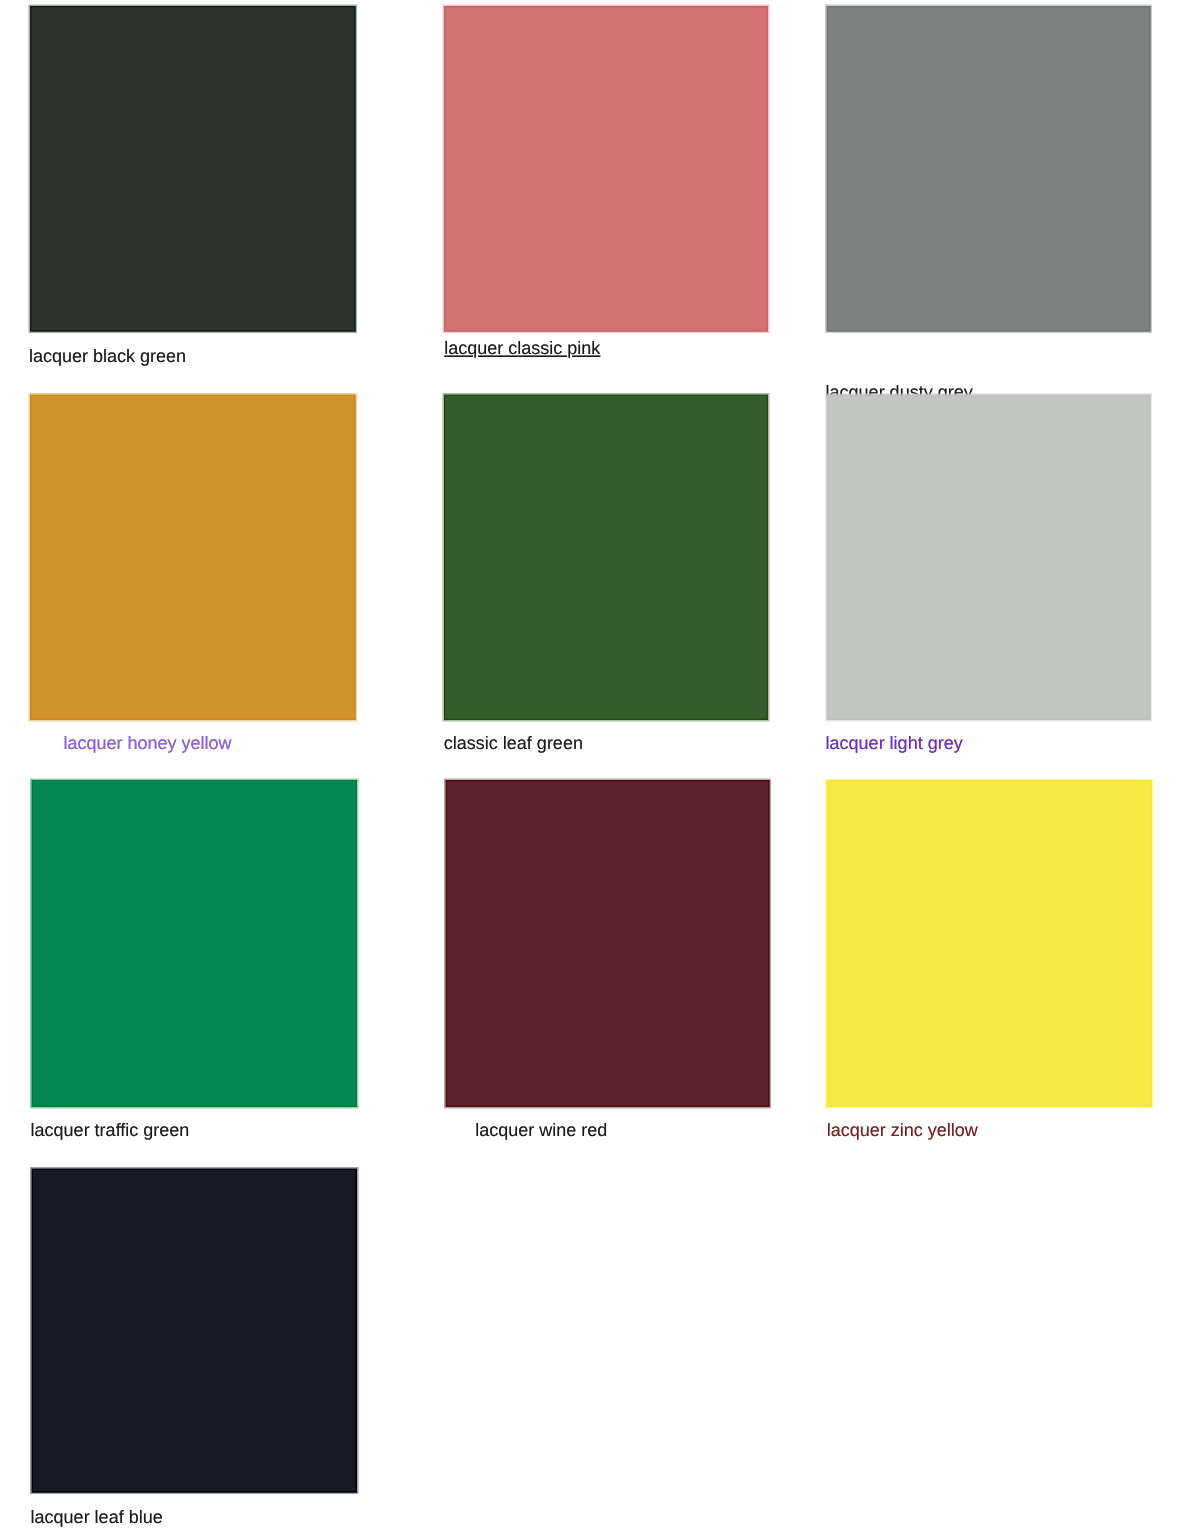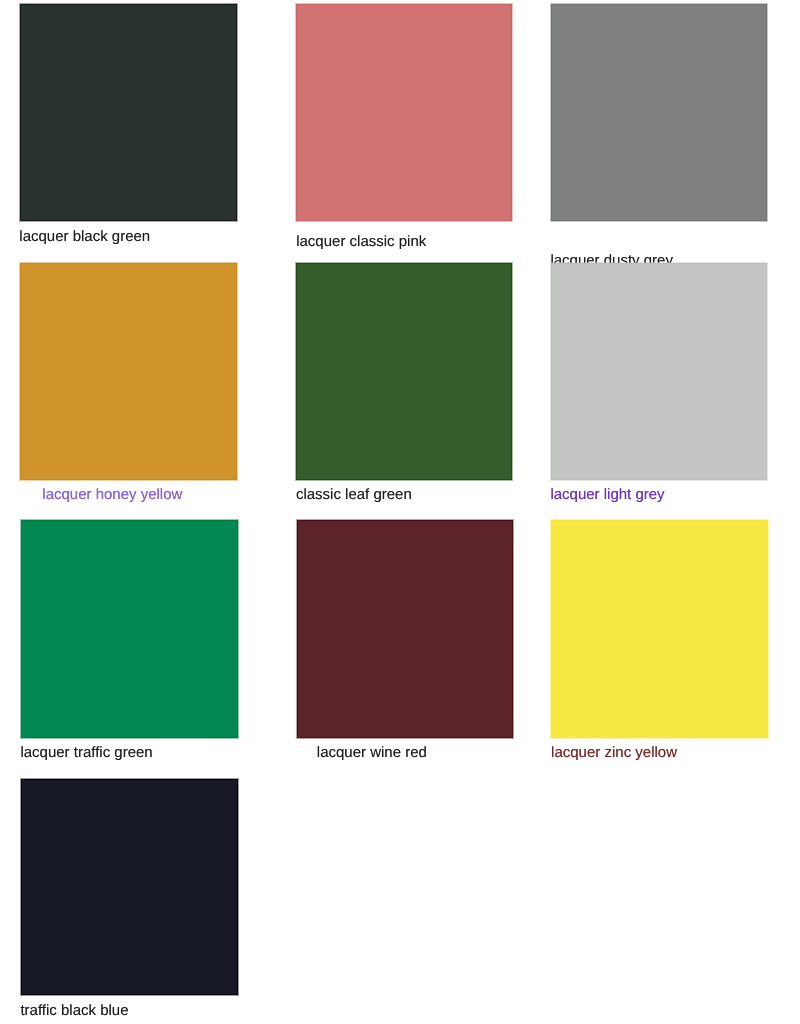--- a/index.html
+++ b/index.html
@@ -10,21 +10,21 @@
     font-family: "Liberation Sans", sans-serif;
     overflow: hidden;
     -webkit-font-smoothing: antialiased;
   }
   .swatch-grid { position: relative; width: 800px; height: 1024px; }
   .swatch-cell { position: absolute; margin: 0; padding: 0; }
   .swatch-chip { position: absolute; display: block; box-sizing: border-box; }
   .swatch-label {
     position: absolute;
     display: block;
-    font-size: 15px;
+    font-size: 12px;
     line-height: 14px;
     color: #1b1b1b;
     white-space: nowrap;
     -webkit-font-smoothing: antialiased;
     text-rendering: geometricPrecision;
     text-shadow: 0 0 0.3px rgba(27,27,27,0.5);
     transform: translateZ(0);
   }
 
   
@@ -33,21 +33,21 @@
   .c-r1c3 > .swatch-chip { left:551px; top:4px;   width:216px; height:217px; }
   .c-r2c1 > .swatch-chip { left:20px;  top:263px; width:217px; height:217px; }
   .c-r2c2 > .swatch-chip { left:296px; top:263px; width:216px; height:217px; }
   .c-r2c3 > .swatch-chip { left:551px; top:263px; width:216px; height:217px; }
   .c-r3c1 > .swatch-chip { left:21px;  top:520px; width:217px; height:218px; }
   .c-r3c2 > .swatch-chip { left:297px; top:520px; width:216px; height:218px; }
   .c-r3c3 > .swatch-chip { left:551px; top:520px; width:217px; height:218px; }
   .c-r4c1 > .swatch-chip { left:21px;  top:779px; width:217px; height:216px; }
 
   .c-r1c1 > .swatch-label { left:19.3px;  top:229.7px; }
-  .c-r1c2 > .swatch-label { left:296.2px; top:235px; }
+  .c-r1c2 > .swatch-label { left:296.2px; top:225px;text-decoration:underline; }
   .c-r1c3 > .swatch-label { left:550.4px; top:229.7px; }
   .c-r2c1 > .swatch-label { left:19.3px;  top:488.1px; }
   .c-r2c2 > .swatch-label { left:295.9px; top:488.1px; }
   .c-r2c3 > .swatch-label { left:550.4px; top:488.1px; }
   .c-r3c1 > .swatch-label { left:20.4px;  top:745.9px; }
   .c-r3c2 > .swatch-label { left:296.8px; top:745.9px; }
   .c-r3c3 > .swatch-label { left:551.1px; top:745.9px; }
   .c-r4c1 > .swatch-label { left:20.4px;  top:1004.3px; }
 </style>
 </head>
@@ -95,16 +95,16 @@
     <span class="swatch-label" style="color: rgb(27, 27, 27); padding-left: 20px;">lacquer wine red</span>
   </div>
 
   <div class="swatch-cell c-r3c3">
     <div class="swatch-chip" style="background: rgb(247, 233, 68); box-shadow: rgb(246, 231, 47) 0px 0px 0px 1px inset, rgba(247, 233, 68, 0.42) 0px 0px 0px 1px;"></div>
     <span class="swatch-label" style="color: #7f1d1d; text-align: right;">lacquer zinc yellow</span>
   </div>
 
   <div class="swatch-cell c-r4c1">
     <div class="swatch-chip" style="background: rgb(24, 25, 38); box-shadow: rgb(0, 0, 14) 0px 0px 0px 1px inset, rgba(24, 25, 38, 0.42) 0px 0px 0px 1px;"></div>
-    <span class="swatch-label" style="color: rgb(27, 27, 27);">traffic black blue</span>
+    <span class="swatch-label" style="color: rgb(27, 27, 27);">lacquer leaf blue</span>
   </div>
 
 </div>
 
 </body></html>

